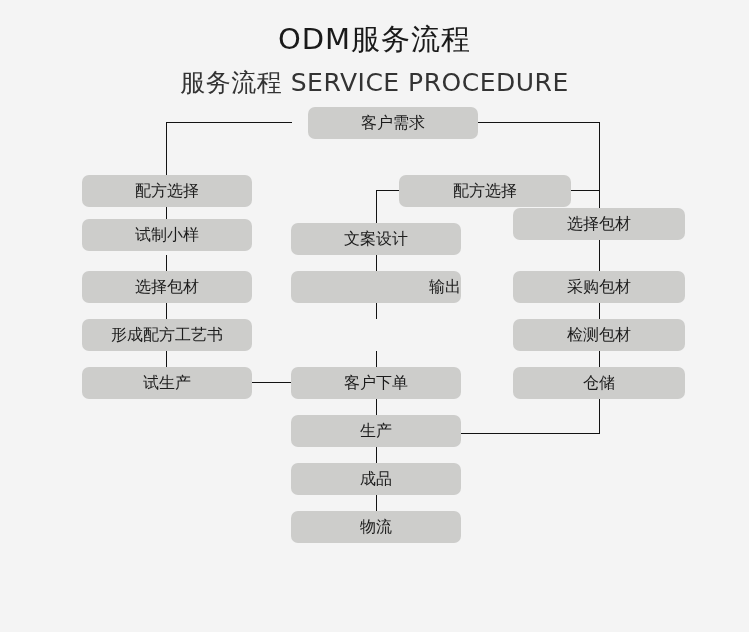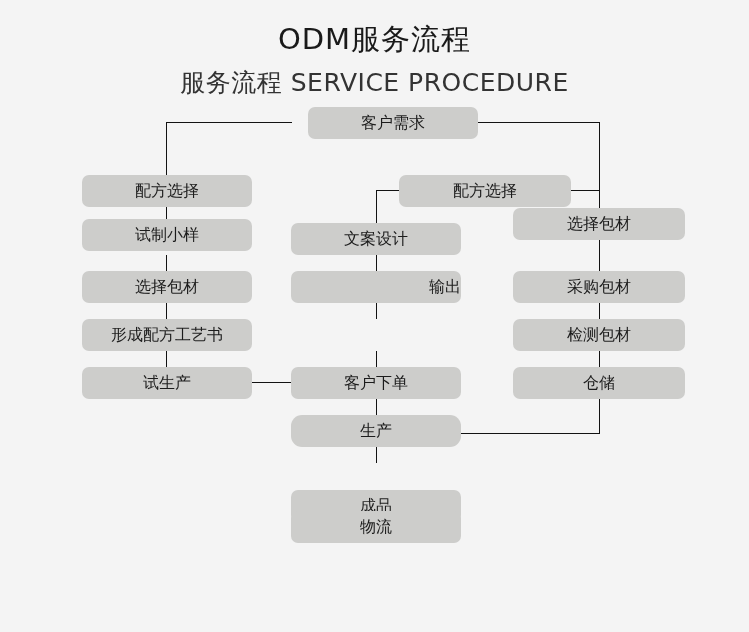--- a/index.html
+++ b/index.html
@@ -126,22 +126,22 @@
   <div class="node col-left" style="top:219px;">试制小样</div>
   <div class="node col-left" style="top:271px;">选择包材</div>
   <div class="node col-left" style="top:319px;">形成配方工艺书</div>
   <div class="node col-left" style="top:367px;">试生产</div>
 
   <div class="node col-mid2" style="top:175px;">配方选择</div>
 
   <div class="node col-mid" style="top:223px;">文案设计</div>
   <div class="node col-mid" style="top:271px;text-align:right;">输出</div>
   <div class="node col-mid" style="top:367px;">客户下单</div>
-  <div class="node col-mid" style="top:415px;border-radius:11px;">生产</div>
-  <div class="node col-mid" style="top:490px;">成品</div>
+  <div class="node col-mid" style="top:415px;">生产</div>
+  <div class="node col-mid" style="top:463px;">成品</div>
   <div class="node col-mid" style="top:511px;">物流</div>
 
   <div class="node col-right" style="top:208px;">选择包材</div>
   <div class="node col-right" style="top:271px;">采购包材</div>
   <div class="node col-right" style="top:319px;">检测包材</div>
   <div class="node col-right" style="top:367px;">仓储</div>
 
 </div>
 
 </body></html>

